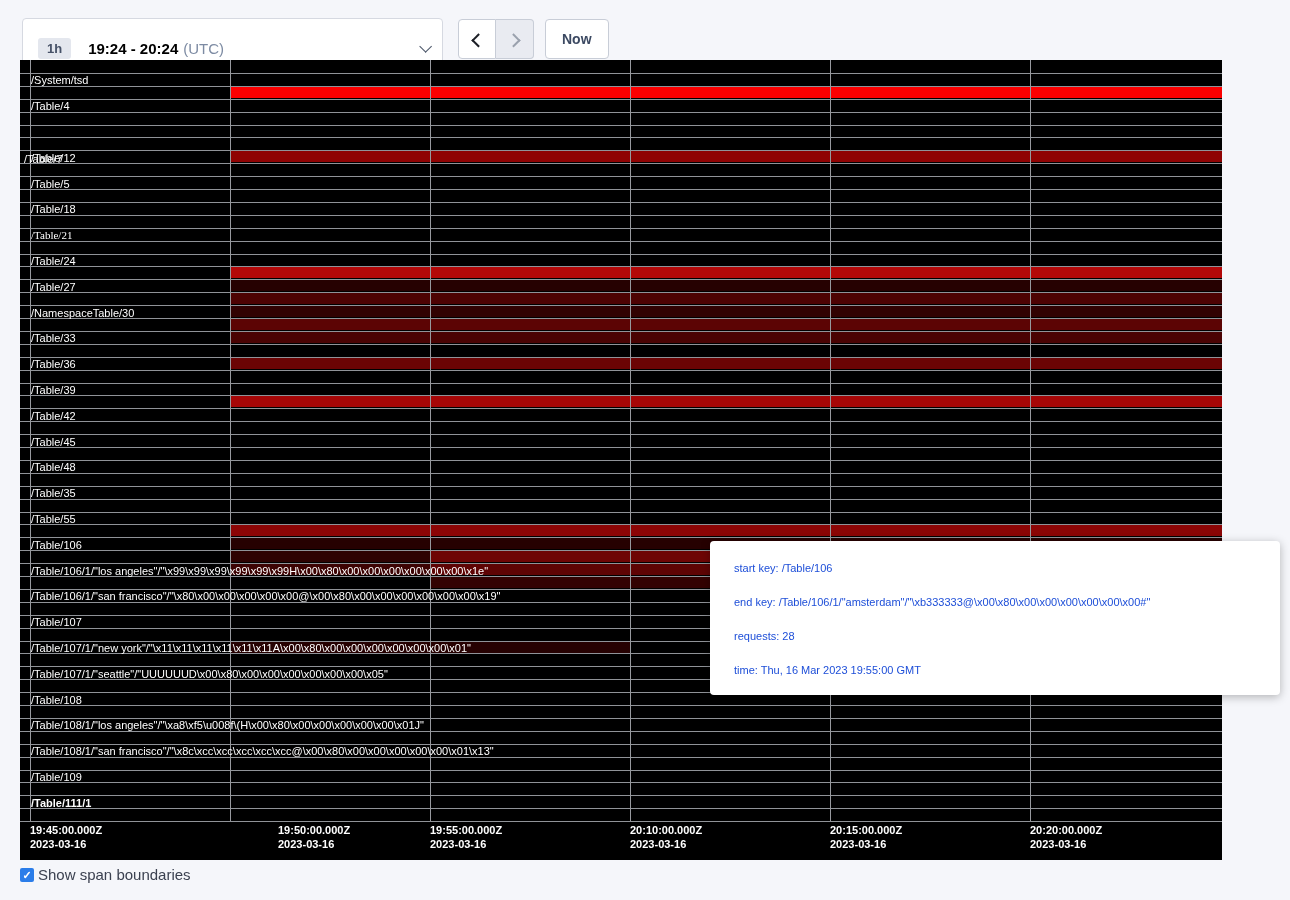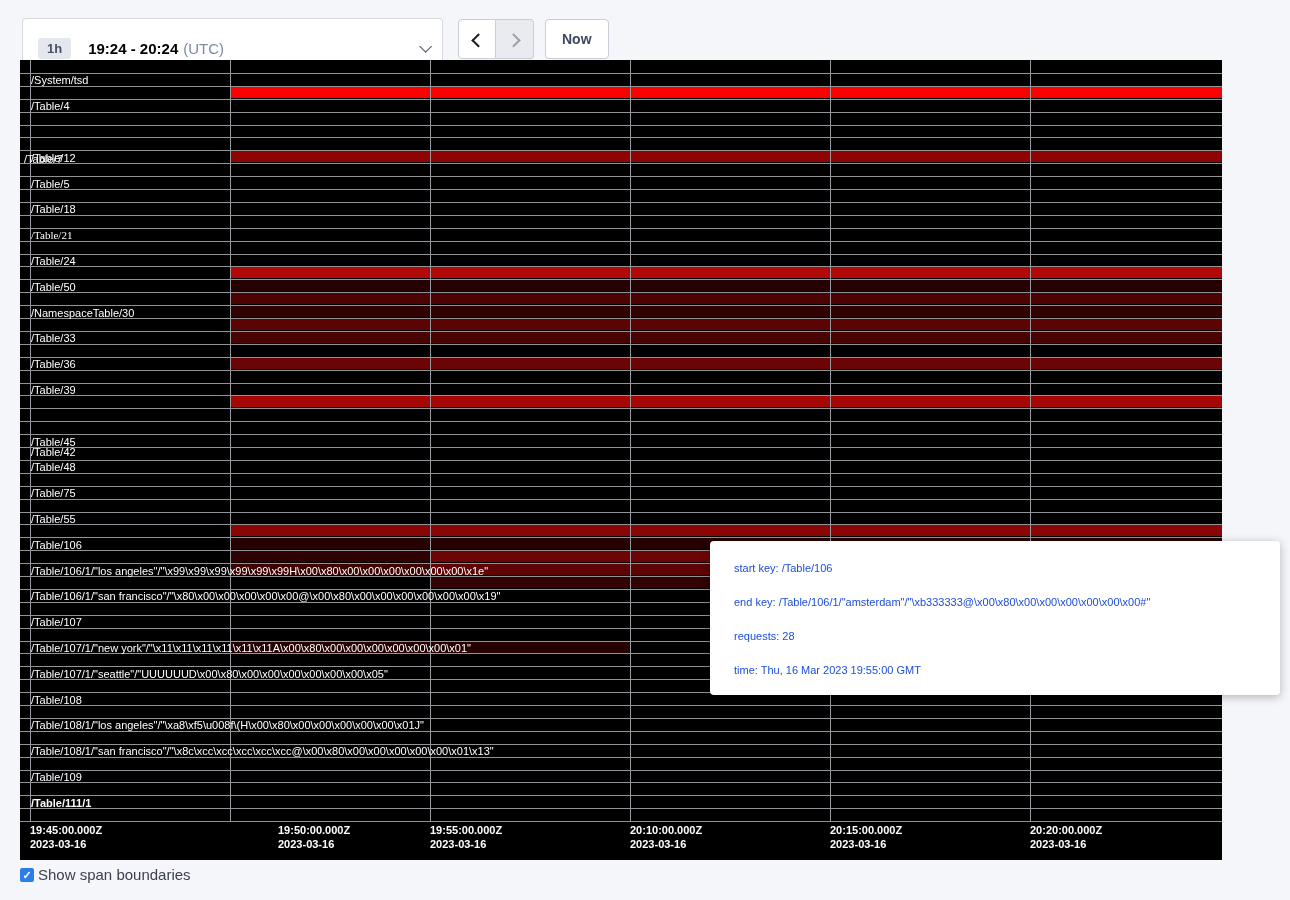--- a/index.html
+++ b/index.html
@@ -195,29 +195,29 @@
     <div class="vline" style="left: 810px; z-index: 2;"></div>
     <div class="vline" style="left: 1010px; z-index: 2;"></div>
     <div class="rowlabel" style="left: 11px; top: 14.4px;">/System/tsd</div>
     <div class="rowlabel" style="left: 11px; top: 40.2px;">/Table/4</div>
     <div class="rowlabel" style="left: 4px; top: 66px; margin-top: 27px;">/Table/7</div>
     <div class="rowlabel" style="left: 11px; top: 91.8px;">/Table/12</div>
     <div class="rowlabel" style="left: 11px; top: 117.6px;">/Table/5</div>
     <div class="rowlabel" style="left: 11px; top: 143.4px;">/Table/18</div>
     <div class="rowlabel" style="left: 11px; top: 169.2px; font-family: Liberation Serif, serif;">/Table/21</div>
     <div class="rowlabel" style="left: 11px; top: 195px;">/Table/24</div>
-    <div class="rowlabel" style="left: 11px; top: 220.8px;">/Table/50</div>
+    <div class="rowlabel" style="left: 11px; top: 220.8px;">/Table/27</div>
     <div class="rowlabel" style="left: 11px; top: 246.6px;">/NamespaceTable/30</div>
     <div class="rowlabel" style="left: 11px; top: 272.4px;">/Table/33</div>
     <div class="rowlabel" style="left: 11px; top: 298.2px;">/Table/36</div>
     <div class="rowlabel" style="left: 11px; top: 324px;">/Table/39</div>
-    <div class="rowlabel" style="left: 11px; top: 349.8px; margin-top: 36px;">/Table/42</div>
+    <div class="rowlabel" style="left: 11px; top: 349.8px;">/Table/42</div>
     <div class="rowlabel" style="left: 11px; top: 375.6px;">/Table/45</div>
     <div class="rowlabel" style="left: 11px; top: 401.4px;">/Table/48</div>
-    <div class="rowlabel" style="left: 11px; top: 427.2px;">/Table/75</div>
+    <div class="rowlabel" style="left: 11px; top: 427.2px;">/Table/35</div>
     <div class="rowlabel" style="left: 11px; top: 453px;">/Table/55</div>
     <div class="rowlabel" style="left: 11px; top: 478.8px;">/Table/106</div>
     <div class="rowlabel" style="left: 11px; top: 504.6px;">/Table/106/1/"los angeles"/"\x99\x99\x99\x99\x99\x99H\x00\x80\x00\x00\x00\x00\x00\x00\x1e"</div>
     <div class="rowlabel" style="left: 11px; top: 530.4px;">/Table/106/1/"san francisco"/"\x80\x00\x00\x00\x00\x00@\x00\x80\x00\x00\x00\x00\x00\x00\x19"</div>
     <div class="rowlabel" style="left: 11px; top: 556.2px;">/Table/107</div>
     <div class="rowlabel" style="left: 11px; top: 582px;">/Table/107/1/"new york"/"\x11\x11\x11\x11\x11\x11A\x00\x80\x00\x00\x00\x00\x00\x00\x01"</div>
     <div class="rowlabel" style="left: 11px; top: 607.8px;">/Table/107/1/"seattle"/"UUUUUUD\x00\x80\x00\x00\x00\x00\x00\x00\x05"</div>
     <div class="rowlabel" style="left: 11px; top: 633.6px;">/Table/108</div>
     <div class="rowlabel" style="left: 11px; top: 659.4px;">/Table/108/1/"los angeles"/"\xa8\xf5\u008f\(H\x00\x80\x00\x00\x00\x00\x00\x01J"</div>
     <div class="rowlabel" style="left: 11px; top: 685.2px;">/Table/108/1/"san francisco"/"\x8c\xcc\xcc\xcc\xcc\xcc@\x00\x80\x00\x00\x00\x00\x00\x01\x13"</div>

